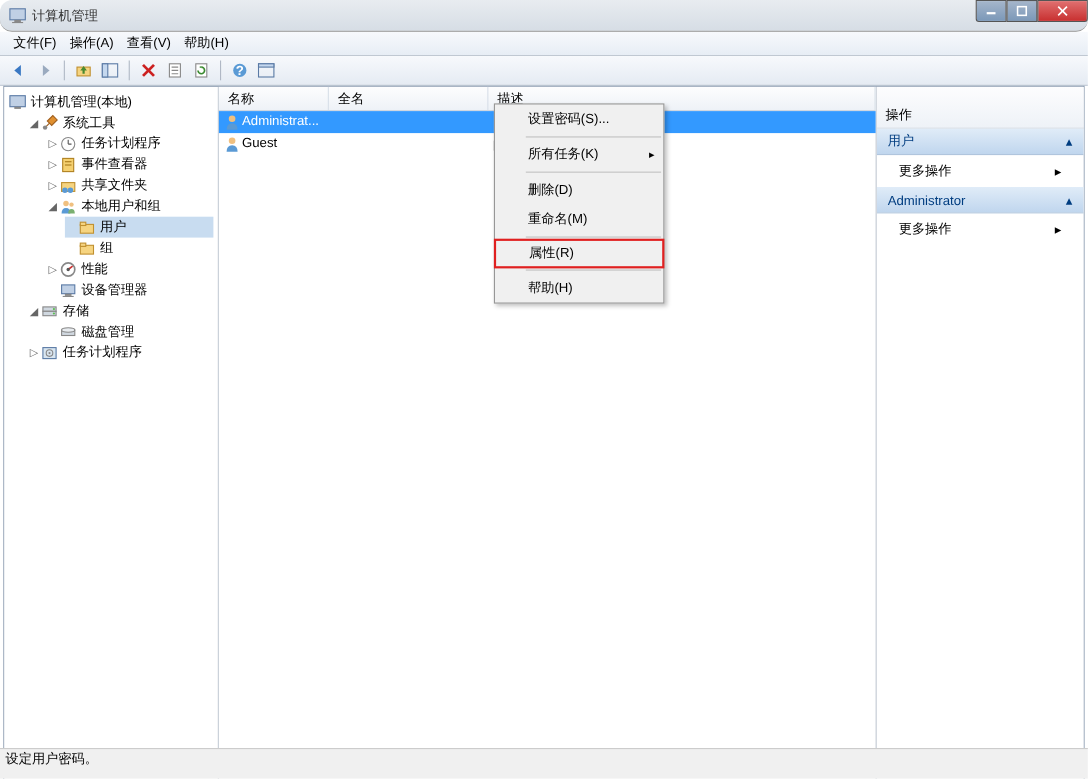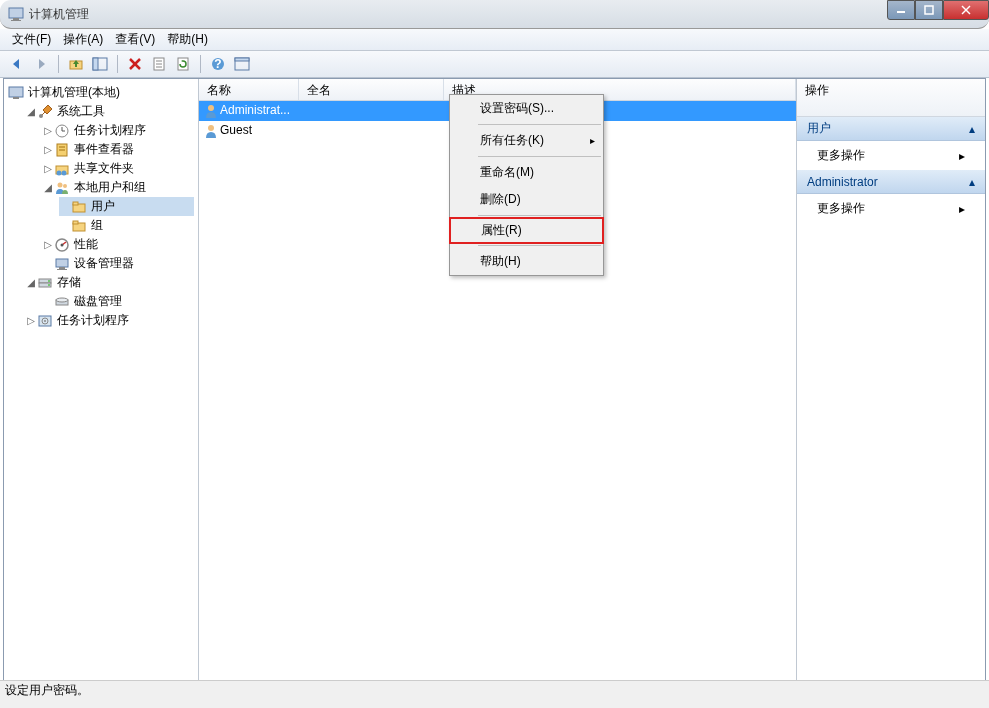--- a/index.html
+++ b/index.html
@@ -48,21 +48,21 @@
 .c-desc { flex: 1; }
 
 
 .context-menu { position: absolute; left: 449px; top: 94px; width: 155px; background: #f0f0f0; border: 1px solid #979797; box-shadow: 2px 2px 4px rgba(0,0,0,0.25); }
 .cm-item { height: 27px; display: flex; align-items: center; padding-left: 30px; cursor: pointer; position: relative; }
 .cm-sep { height: 1px; background: #c0c0c0; margin: 2px 2px 2px 28px; }
 .cm-arrow { position: absolute; right: 8px; font-size: 10px; }
 .cm-highlight { border: 2px solid #e02020; margin: -1px; }
 
 
-.ap-header { height: 38px; background: linear-gradient(#fdfdfe,#eef2f7); border-bottom: 1px solid #d0d7e0; padding: 3px 8px; }
+.ap-header { height: 38px; background: linear-gradient(#fdfdfe,#eef2f7); border-bottom: 1px solid #d0d7e0; padding: 17px 8px; }
 .ap-section-head { height: 24px; background: linear-gradient(#e0ecf8,#c0d6ee); padding: 4px 10px; display: flex; justify-content: space-between; align-items: center; color: #003d80; border-bottom: 1px solid #b0c5dd; }
 .ap-link { padding: 6px 20px; cursor: pointer; display: flex; justify-content: space-between; align-items: center; }
 
 
 .statusbar { position: absolute; bottom: 0; left: 0; right: 0; height: 28px; background: #f0f0f0; padding: 1px 5px; border-top: 1px solid #ccc; }
 
 svg { display: block; }
 </style>
 </head>
 <body>
@@ -375,24 +375,24 @@
   <div class="cm-item">
       <span>设置密码(S)...</span>
     </div>
   <div class="cm-sep"></div>
   <div class="cm-item">
       <span>所有任务(K)</span>
       <span class="cm-arrow">▸</span>
     </div>
   <div class="cm-sep"></div>
   <div class="cm-item">
+      <span>删除(D)</span>
+    </div>
+  <div class="cm-item">
       <span>重命名(M)</span>
-    </div>
-  <div class="cm-item">
-      <span>删除(D)</span>
     </div>
   <div class="cm-sep"></div>
   <div class="cm-item cm-highlight">
       <span>属性(R)</span>
     </div>
   <div class="cm-sep"></div>
   <div class="cm-item">
       <span>帮助(H)</span>
     </div>
 </div>

